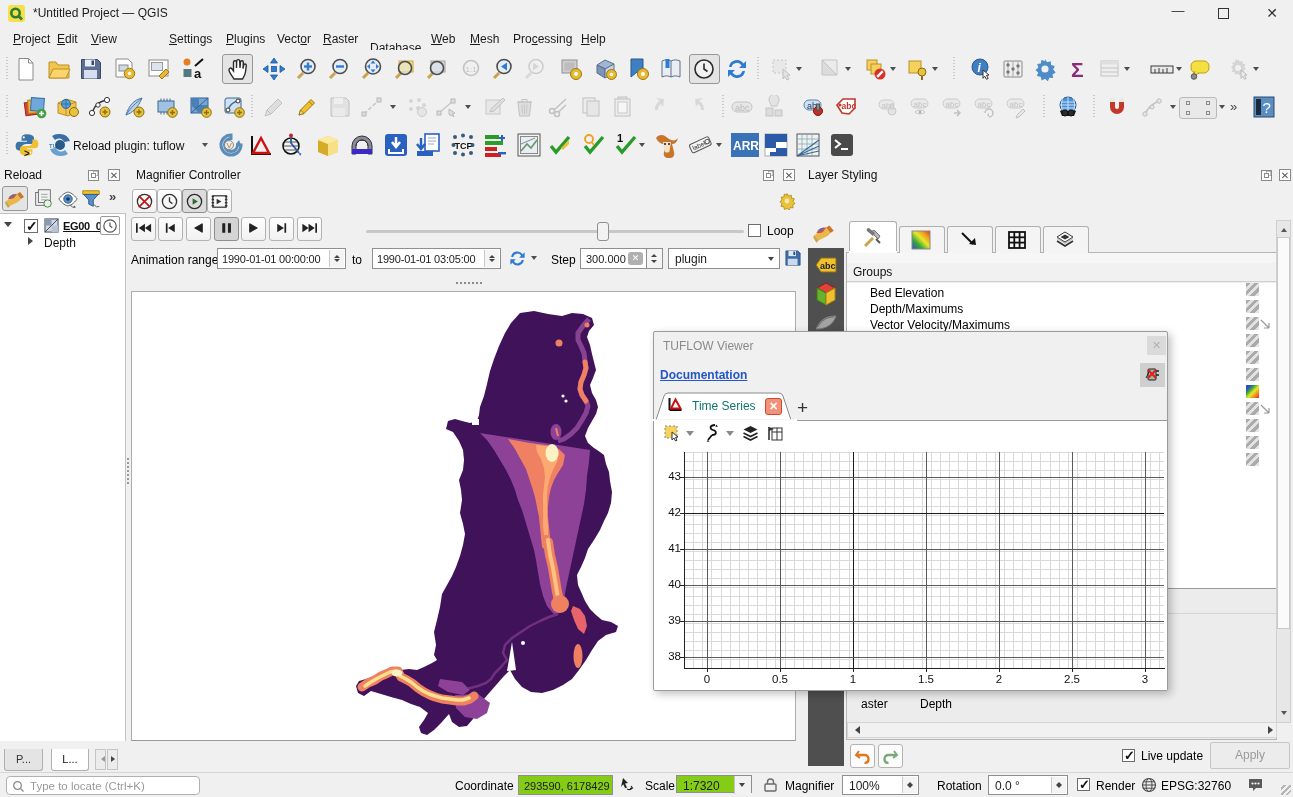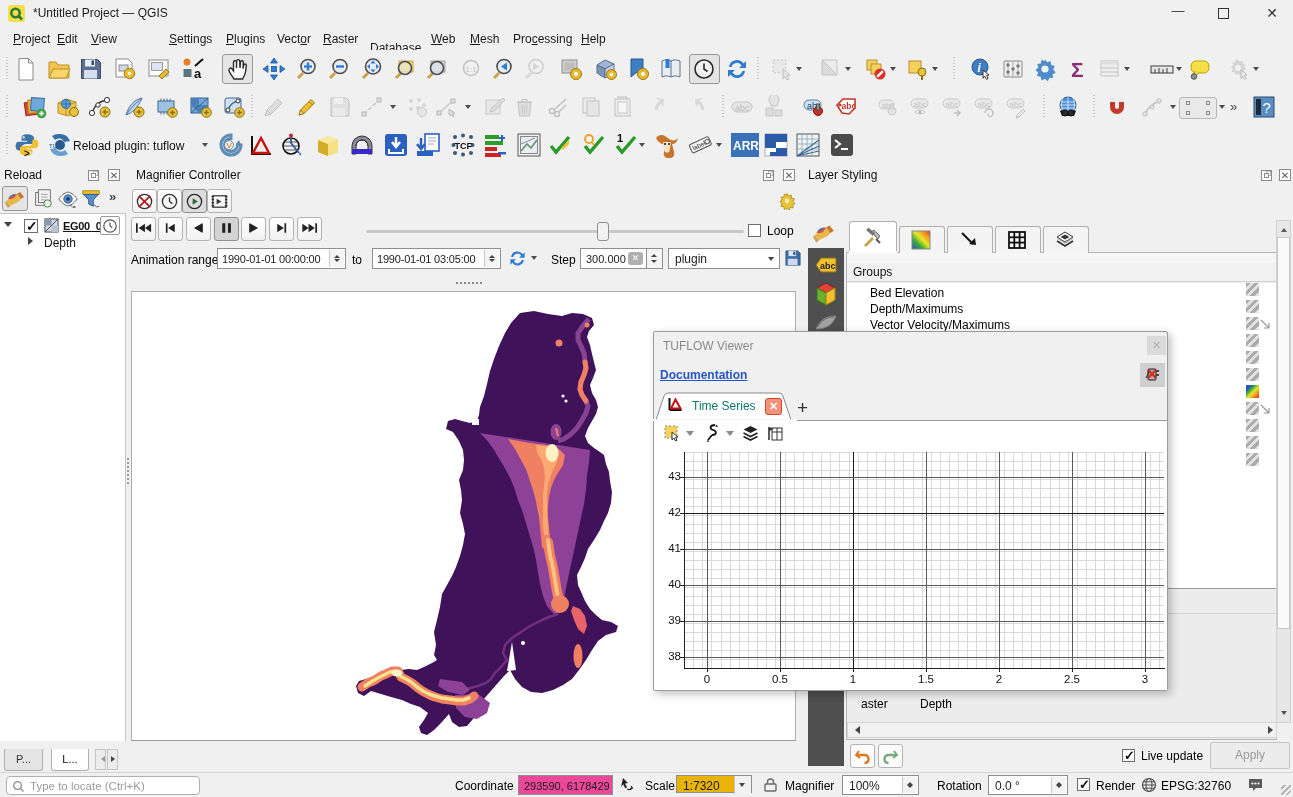--- a/index.html
+++ b/index.html
@@ -1274,31 +1274,31 @@
 
 <div id="status" class="ab" style="left:0;top:772px;width:1293px;height:25px;background:#f0f0f0;border-top:1px solid #d6d6d6">
 <div class="ab" style="left:6px;top:3px;width:194px;height:19px;background:#fff;border:1px solid #b0b0b0;border-radius:4px">
   <svg style="position:absolute;left:5px;top:3px" width="13" height="13" viewBox="0 0 13 13">
         <circle cx="5.5" cy="5.5" r="3.8" fill="none" stroke="#8a8a8a" stroke-width="1.3"></circle>
         <line x1="8.5" y1="8.5" x2="11.5" y2="11.5" stroke="#8a8a8a" stroke-width="1.3"></line>
       </svg>
   <span style="position:absolute;left:23px;top:3px;color:#9a9a9a;font-size:11.5px">Type to locate (Ctrl+K)</span>
 </div>
 <div class="ab tt" style="left:455px;top:6px">Coordinate</div>
-<div class="ab" style="left:518px;top:2px;width:95px;height:20px;background:#ec4899;border:1px solid #8f8f8f">
+<div class="ab" style="left:518px;top:2px;width:95px;height:20px;background:#84cc16;border:1px solid #8f8f8f">
       <span style="position:absolute;left:5px;top:4px;font-size:11px">293590, 6178429</span>
     </div>
 <div class="i" style="left:618px;top:4px">
       <svg width="16" height="16" viewBox="0 0 16 16">
         <path d="M5 1l5 5-3 .5 2 4-1.8.8-2-4L3 10z" fill="#222"></path>
         <path d="M9 12c2 1 4 1 5-1M13 9l1.5 2-2.5.5" fill="none" stroke="#222" stroke-width="1.2"></path>
       </svg>
     </div>
 <div class="ab tt" style="left:645px;top:6px">Scale</div>
-<div class="ab" style="left:676px;top:2px;width:76px;height:18px;background:#eab308;border:1px solid #8f8f8f">
+<div class="ab" style="left:676px;top:2px;width:76px;height:18px;background:#84cc16;border:1px solid #8f8f8f">
       <span style="position:absolute;left:6px;top:3px">1:7320</span>
       <span class="ab" style="right:0;top:0;width:17px;height:18px;border-left:1px solid #c9c9c9;background:#f2f2f2">
         <span class="dd" style="left:4px;top:7px;border-top-color:#444"></span>
       </span>
     </div>
 <div class="i" style="left:763px;top:4px">
       <svg width="15" height="16" viewBox="0 0 15 16">
         <rect x="2" y="7" width="11" height="7" rx="1" fill="none" stroke="#6a6a6a" stroke-width="1.4"></rect>
         <path d="M4.5 7V5a3 3 0 0 1 6 0v2" fill="none" stroke="#6a6a6a" stroke-width="1.4"></path>
       </svg>

